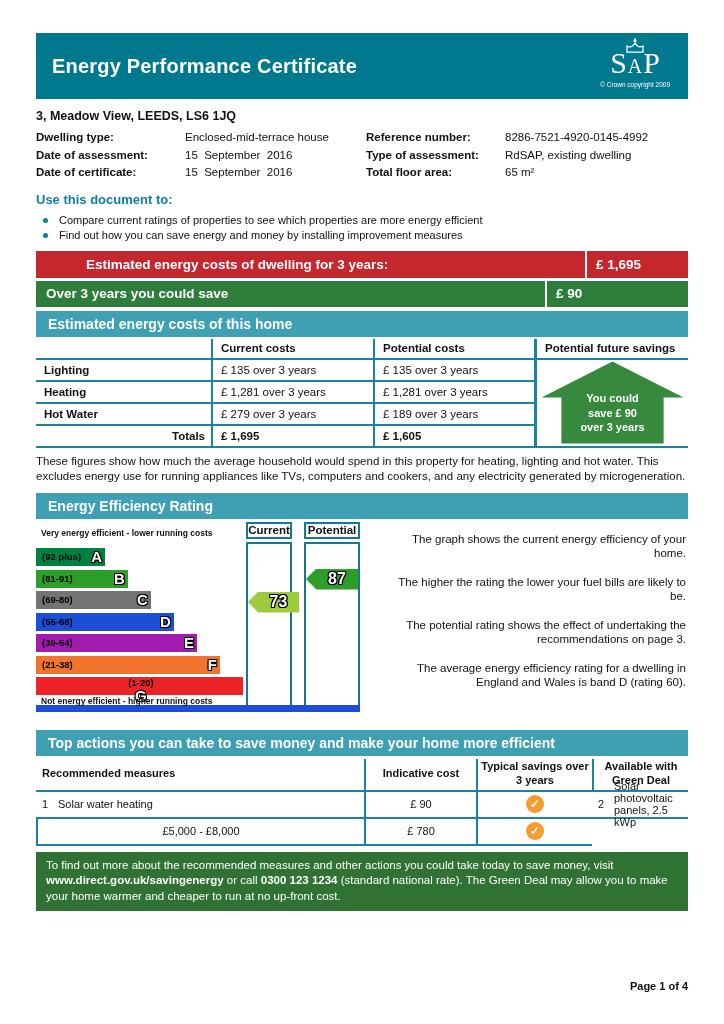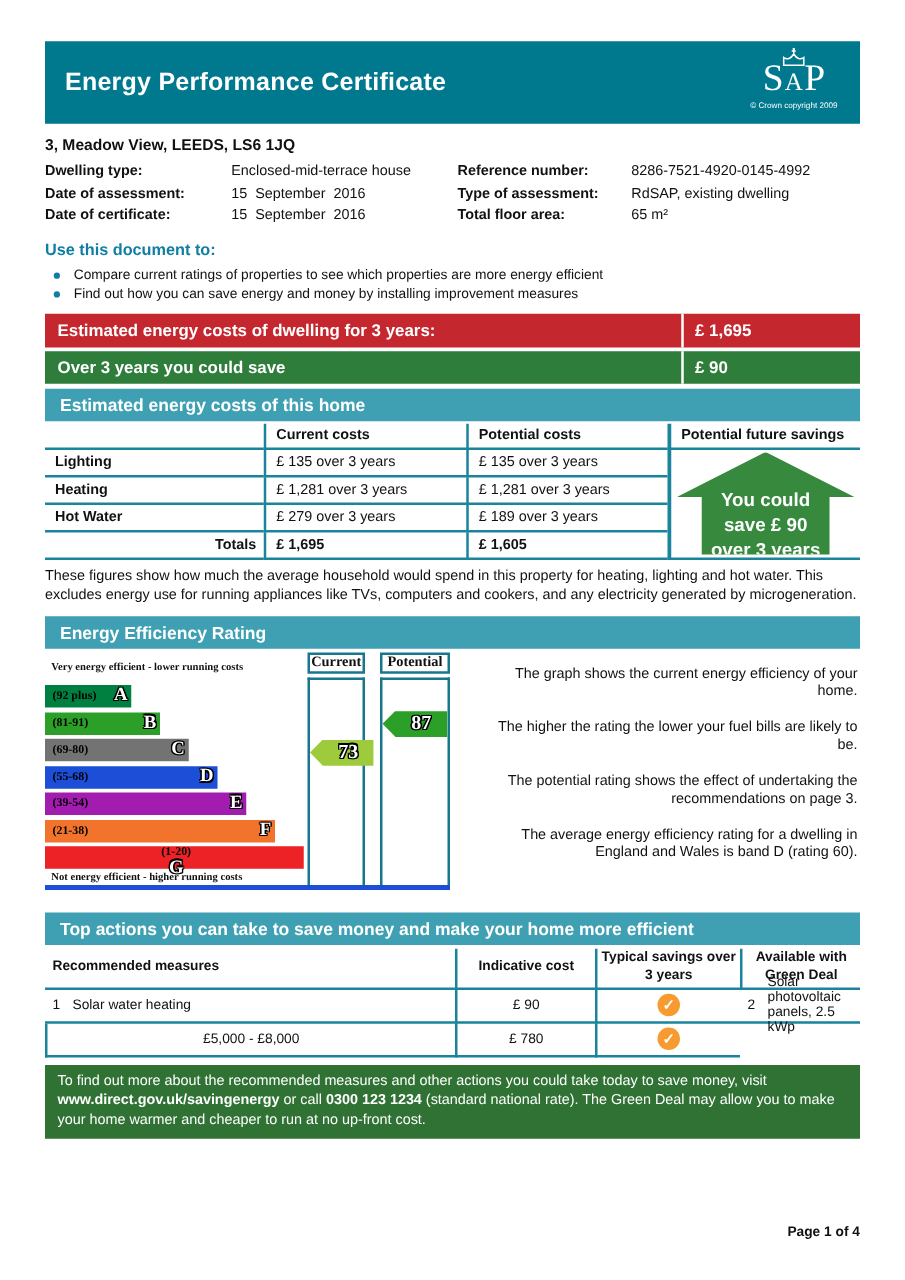--- a/index.html
+++ b/index.html
@@ -45,26 +45,26 @@
   
   .costs-table { margin-top:2px; display:grid; grid-template-columns:175px 162px 161px 154px; grid-template-rows:21px 22px 22px 22px 22px; font-size:11.5px; }
   .ct-cell { display:flex; align-items:center; padding-left:8px; border-bottom:2px solid #1a849b; }
   .ct-head { font-weight:bold; }
   .ct-vline { border-left:2px solid #1a849b; }
   .ct-rowlabel { font-weight:bold; }
   .ct-totlabel { justify-content:flex-end; padding-right:6px; font-weight:bold; }
   .ct-bold { font-weight:bold; }
   .ct-house-cell { grid-column:4; grid-row:2 / 6; border-left:3px solid #1a849b; border-bottom:2px solid #1a849b; display:flex; align-items:center; justify-content:center; }
   .house-arrow { position:relative; width:142px; height:82px; clip-path:polygon(50% 0%, 100% 44%, 86% 44%, 86% 100%, 14% 100%, 14% 44%, 0% 44%); background:#37893d; }
-  .house-text { position:absolute; left:0; right:0; top:36%; text-align:center; color:#fff; font-size:15px; font-weight:bold; line-height:1.32; }
+  .house-text { position:absolute; left:0; right:0; top:36%; text-align:center; color:#fff; font-size:11px; font-weight:bold; line-height:1.32; }
   .costs-note { margin-top:6px; font-size:11.5px; line-height:15px; }
 
   
   .eer-wrap { position:relative; margin-top:3px; height:190px; }
-  .eer-graph { position:absolute; left:0; top:0; width:324px; height:190px; border-bottom:4px solid #1d4ed8;font-family:Liberation Serif, serif; }
+  .eer-graph { position:absolute; left:0; top:0; width:324px; height:190px; border-bottom:7px solid #1d4ed8; }
   .eer-scale-label { position:absolute; left:5px; font-size:8.5px; font-weight:bold; }
   .eer-top-label { top:6px; }
   .eer-bottom-label { top:174px; }
   .eer-bands { position:absolute; left:0; top:0; width:209px; height:190px; }
   .band { position:absolute; left:0; height:18px; display:flex; align-items:center; justify-content:space-between; padding:0 3px 0 6px; }
   .band-range { font-size:9.5px; font-weight:bold; color:#000; }
   .outlined { color:#fff; font-weight:bold; text-shadow:-1px -1px 0 #000, 1px -1px 0 #000, -1px 1px 0 #000, 1px 1px 0 #000, 0 -1px 0 #000, 0 1px 0 #000, -1px 0 0 #000, 1px 0 0 #000; }
   .band-letter { font-size:15px; line-height:1; }
   .b0{top:26px} .b1{top:48px} .b2{top:69px} .b3{top:91px} .b4{top:112px} .b5{top:134px} .b6{top:155px}
   .eer-colhead { position:absolute; top:0; height:17px; border:2px solid #17778c; display:flex; align-items:center; justify-content:center; font-size:11.5px; font-weight:bold; background:#fff; }
@@ -136,21 +136,21 @@
     <div class="bullet-item">
       <span class="bullet-dot"></span>
       <span>Compare current ratings of properties to see which properties are more energy efficient</span>
     </div>
     <div class="bullet-item">
       <span class="bullet-dot"></span>
       <span>Find out how you can save energy and money by installing improvement measures</span>
     </div>
   </div>
 
-  <div class="cost-banner" style="background: rgb(197, 39, 46);">
+  <div class="cost-banner" style="background: rgb(197, 39, 46); padding-left: 40px;">
     <div class="cb-label">Estimated energy costs of dwelling for 3 years:</div>
     <div class="cb-divider"></div>
     <div class="cb-value">£ 1,695</div>
   </div>
   <div class="cost-banner" style="background: rgb(46, 125, 58);">
     <div class="cb-label">Over 3 years you could save</div>
     <div class="cb-divider"></div>
     <div class="cb-value">£ 90</div>
   </div>
 

